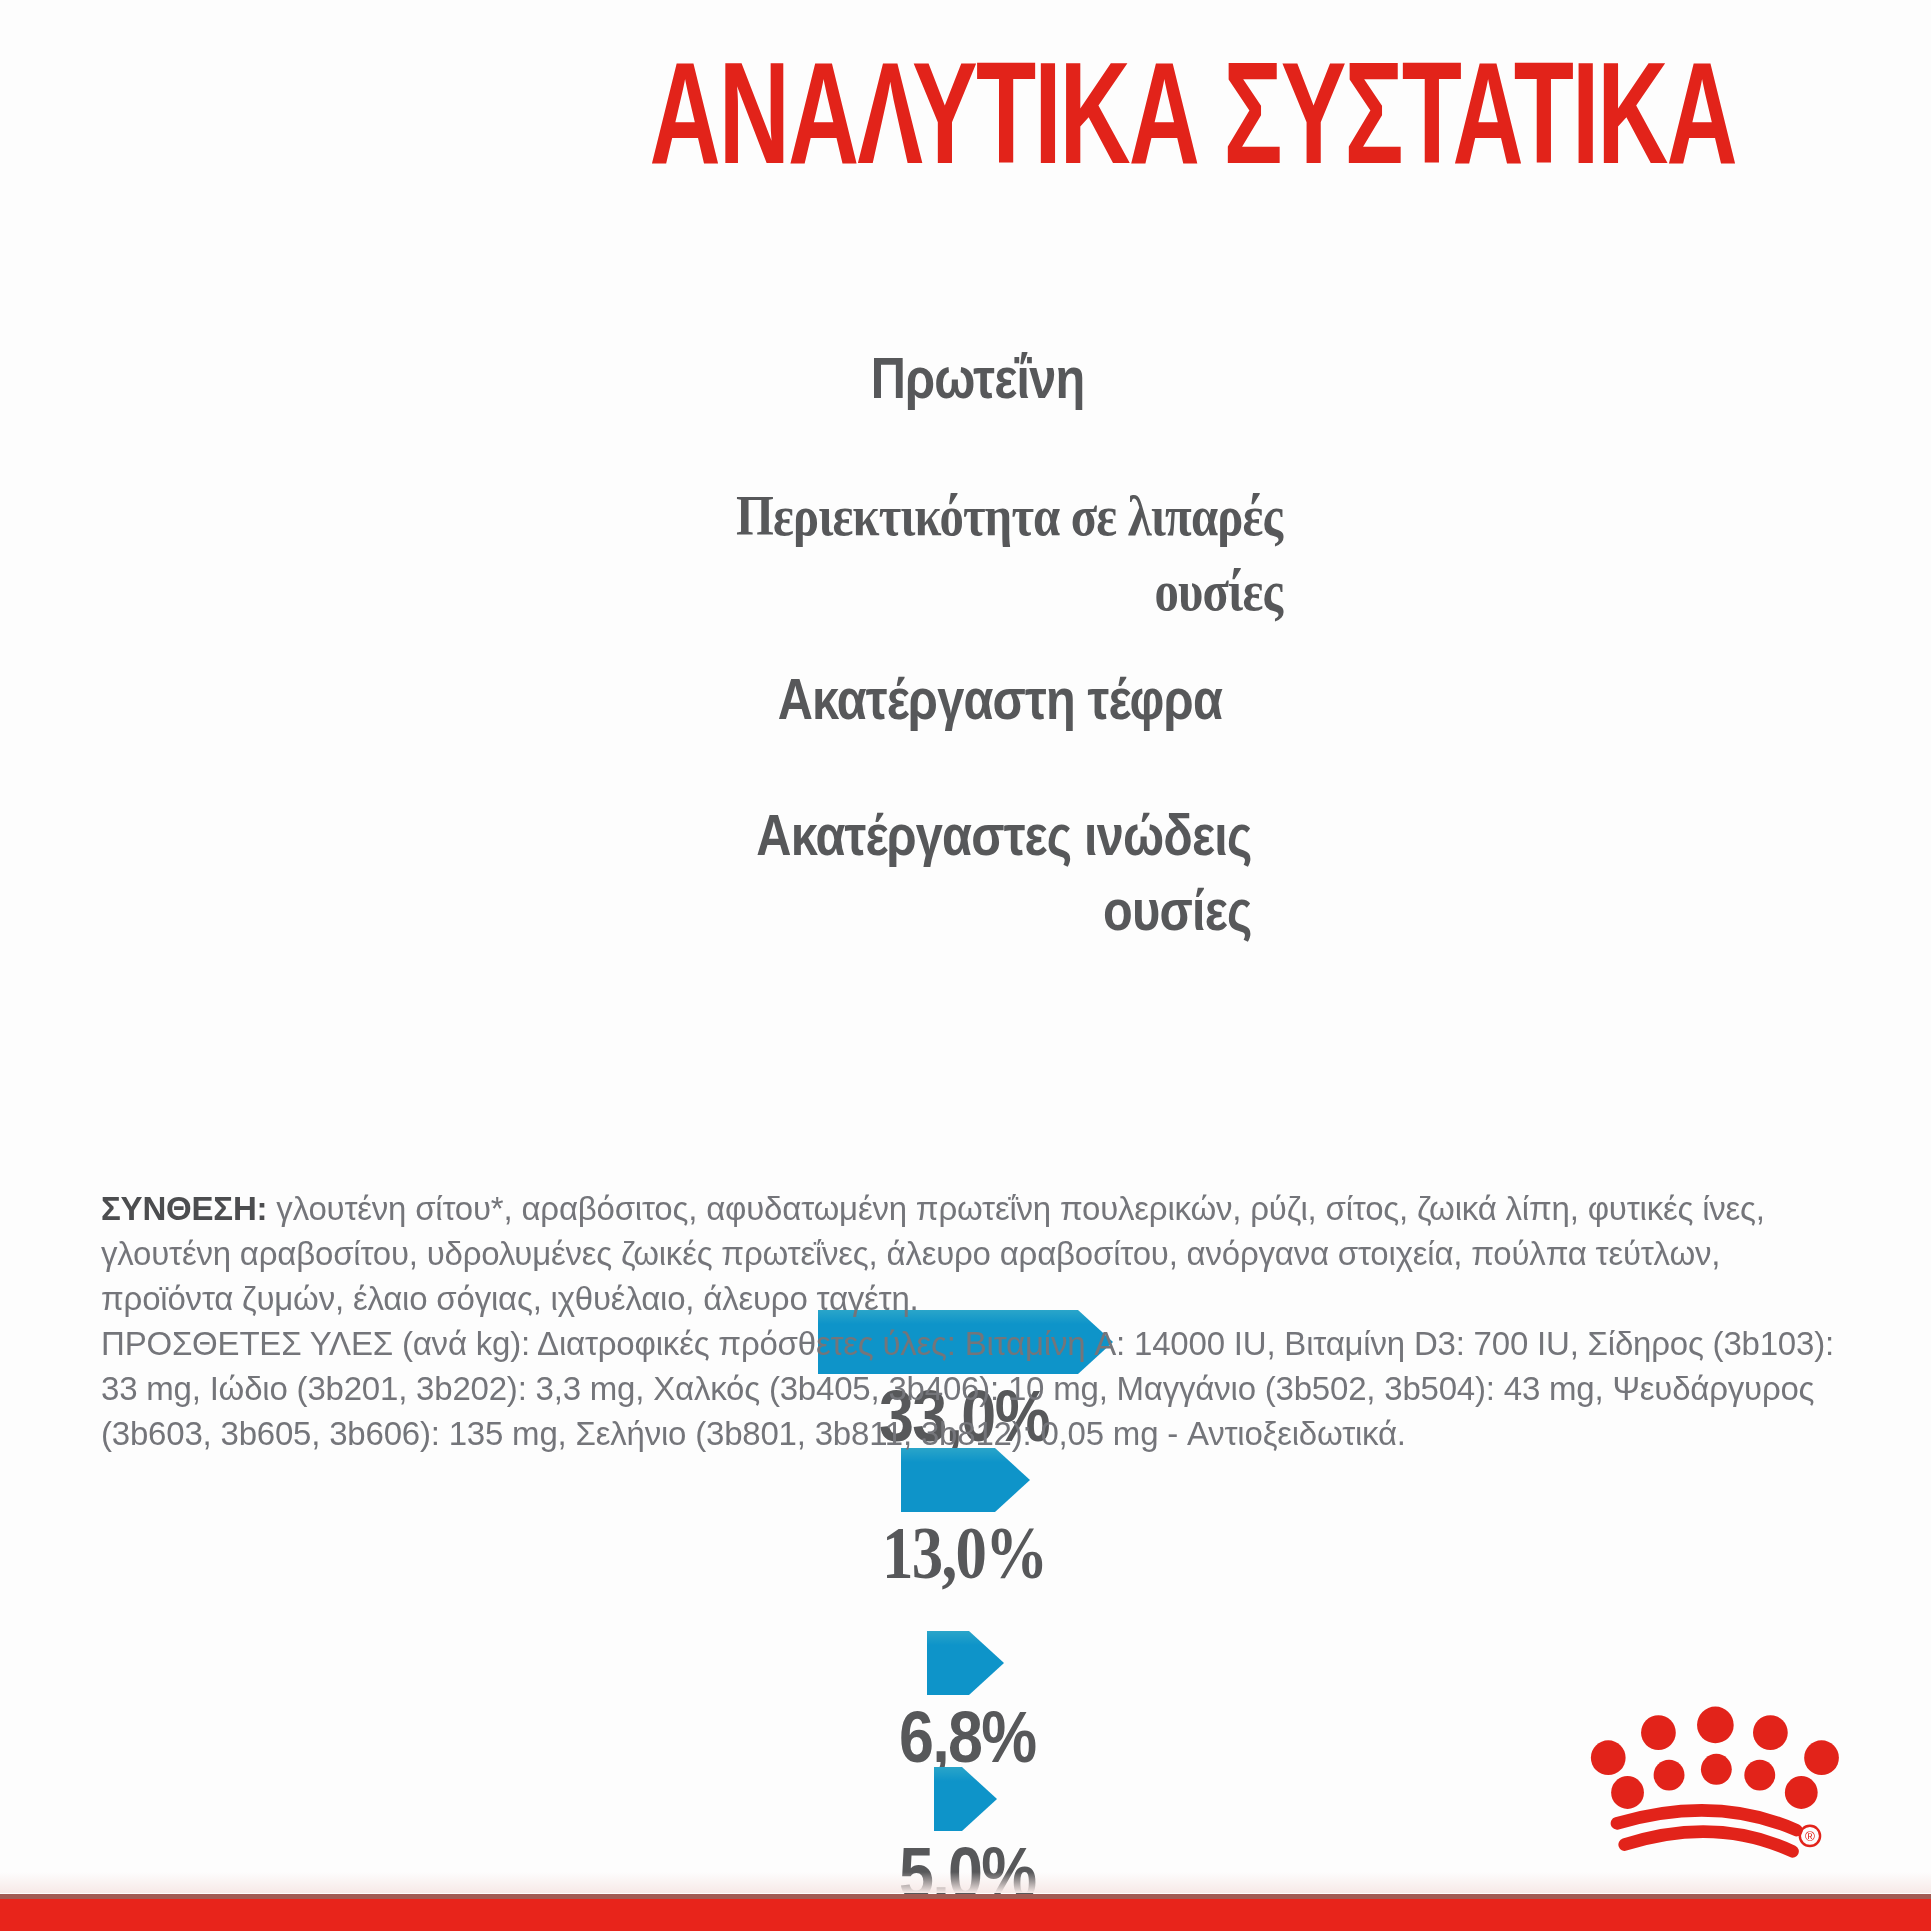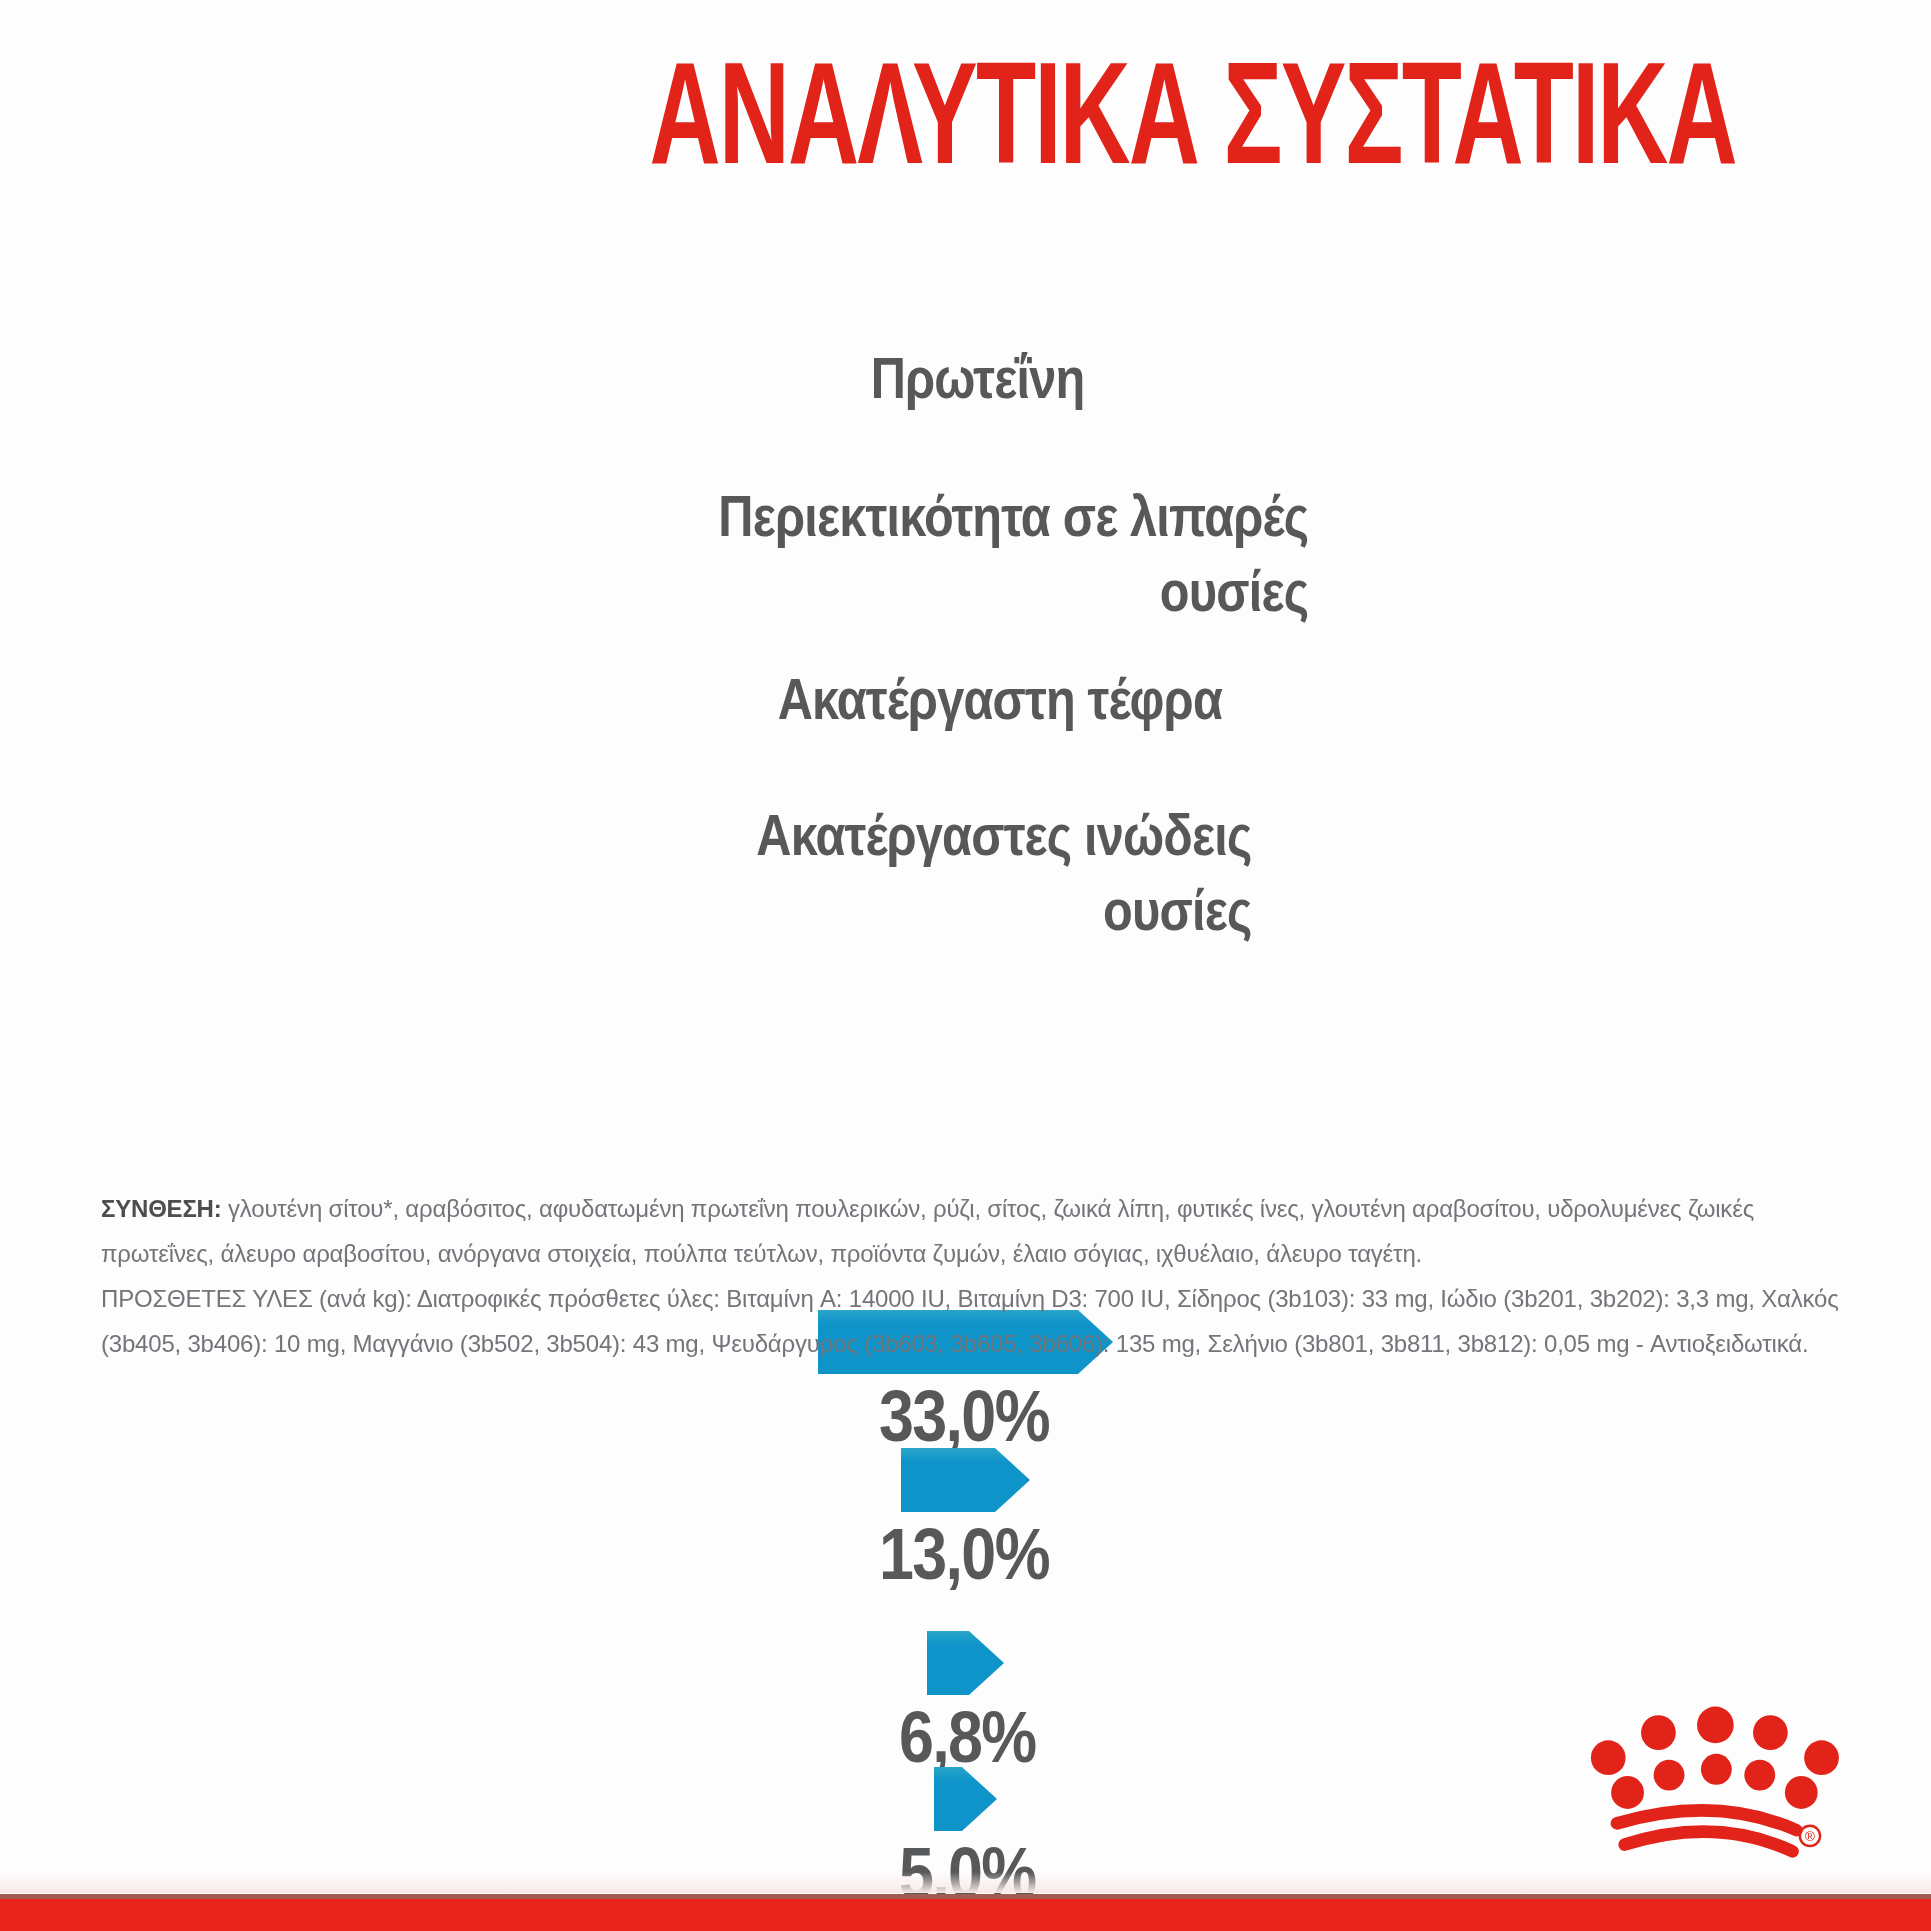--- a/index.html
+++ b/index.html
@@ -13,21 +13,21 @@
   .title-wrap { position:absolute; top:37px; left:12px; width:100%; text-align:right;margin-left:48px; }
   .title {
     display:inline-block; font-size:145px; line-height:1.05; font-weight:bold;
     color:#e2231a; letter-spacing:-2.9px; transform:scaleX(0.68); transform-origin:50% 50%;
     white-space:nowrap;
   }
 
   
   .chart-row { position:absolute; left:0; right:0; display:flex; align-items:center;flex-direction:column; }
   .row-1 { top:340px; height:130px; }
-  .row-2 { top:478px; height:188px; }
+  .row-2 { top:478px; height:188px;font-family:Liberation Serif, serif; }
   .row-3 { top:661px; height:130px; }
   .row-4 { top:797px; height:179px; }
 
   .row-label {
     flex:0 0 970px; box-sizing:border-box; padding-right:25px;
     text-align:right; color:#57585a; font-weight:bold;
     font-size:58px; line-height:1.3; letter-spacing:-1px;
     white-space:pre-line; transform:scaleX(0.84); transform-origin:100% 50%;
   }
   .bar {
@@ -37,21 +37,21 @@
   }
   .row-value {
     margin-left:25px; color:#57585a; font-weight:bold;
     font-size:73px; letter-spacing:-1.9px; white-space:nowrap;
     display:inline-block; transform:scaleX(0.86); transform-origin:0 50%;
   }
 
   
   .info {
     position:absolute; left:101px; top:1186px; width:1738px;
-    color:#74757a; font-size:24px; line-height:45px; letter-spacing:-0.2px;
+    color:#74757a; font-size:33px; line-height:45px; letter-spacing:-0.2px;
   }
   .info p { margin:0; }
   .lead { font-weight:bold; color:#4c4d4f; }
   .footnote { position:absolute; left:101px; top:1591px; width:1641px;
     color:#74757a; font-size:33px; line-height:45px; }
 
   
   .logo { position:absolute; left:1553px; top:1695px; width:290px; height:166px; }
 
   

